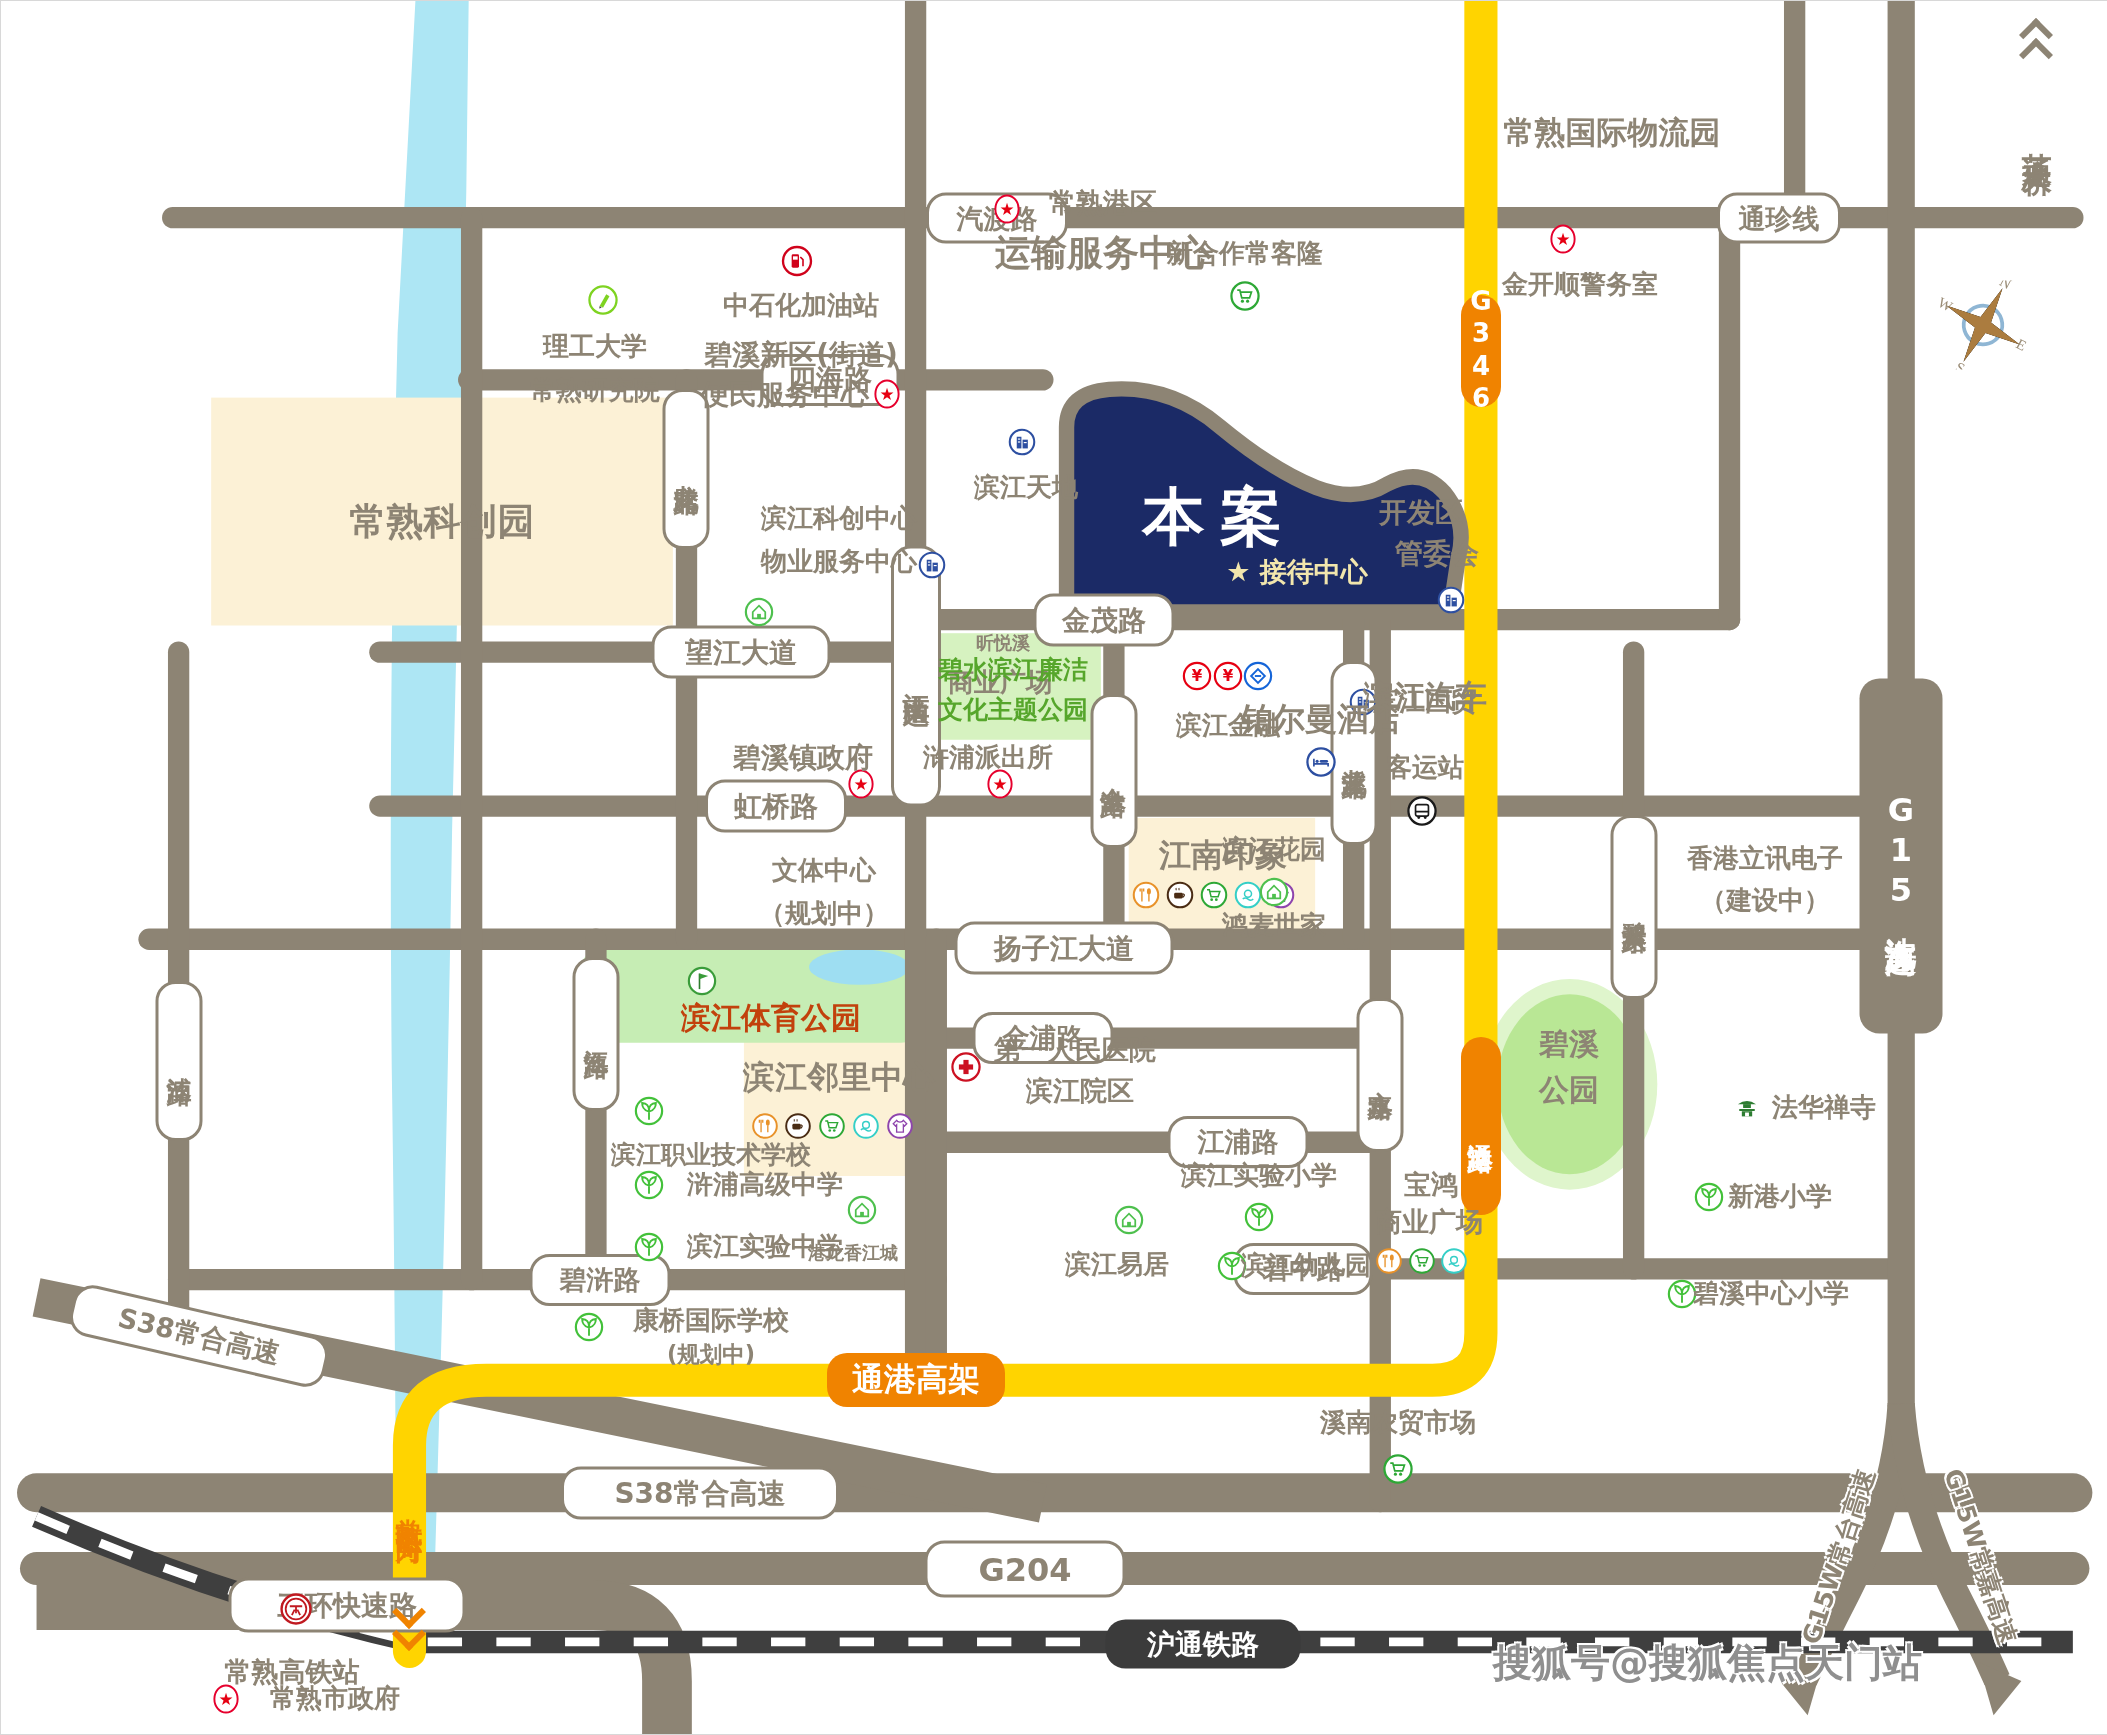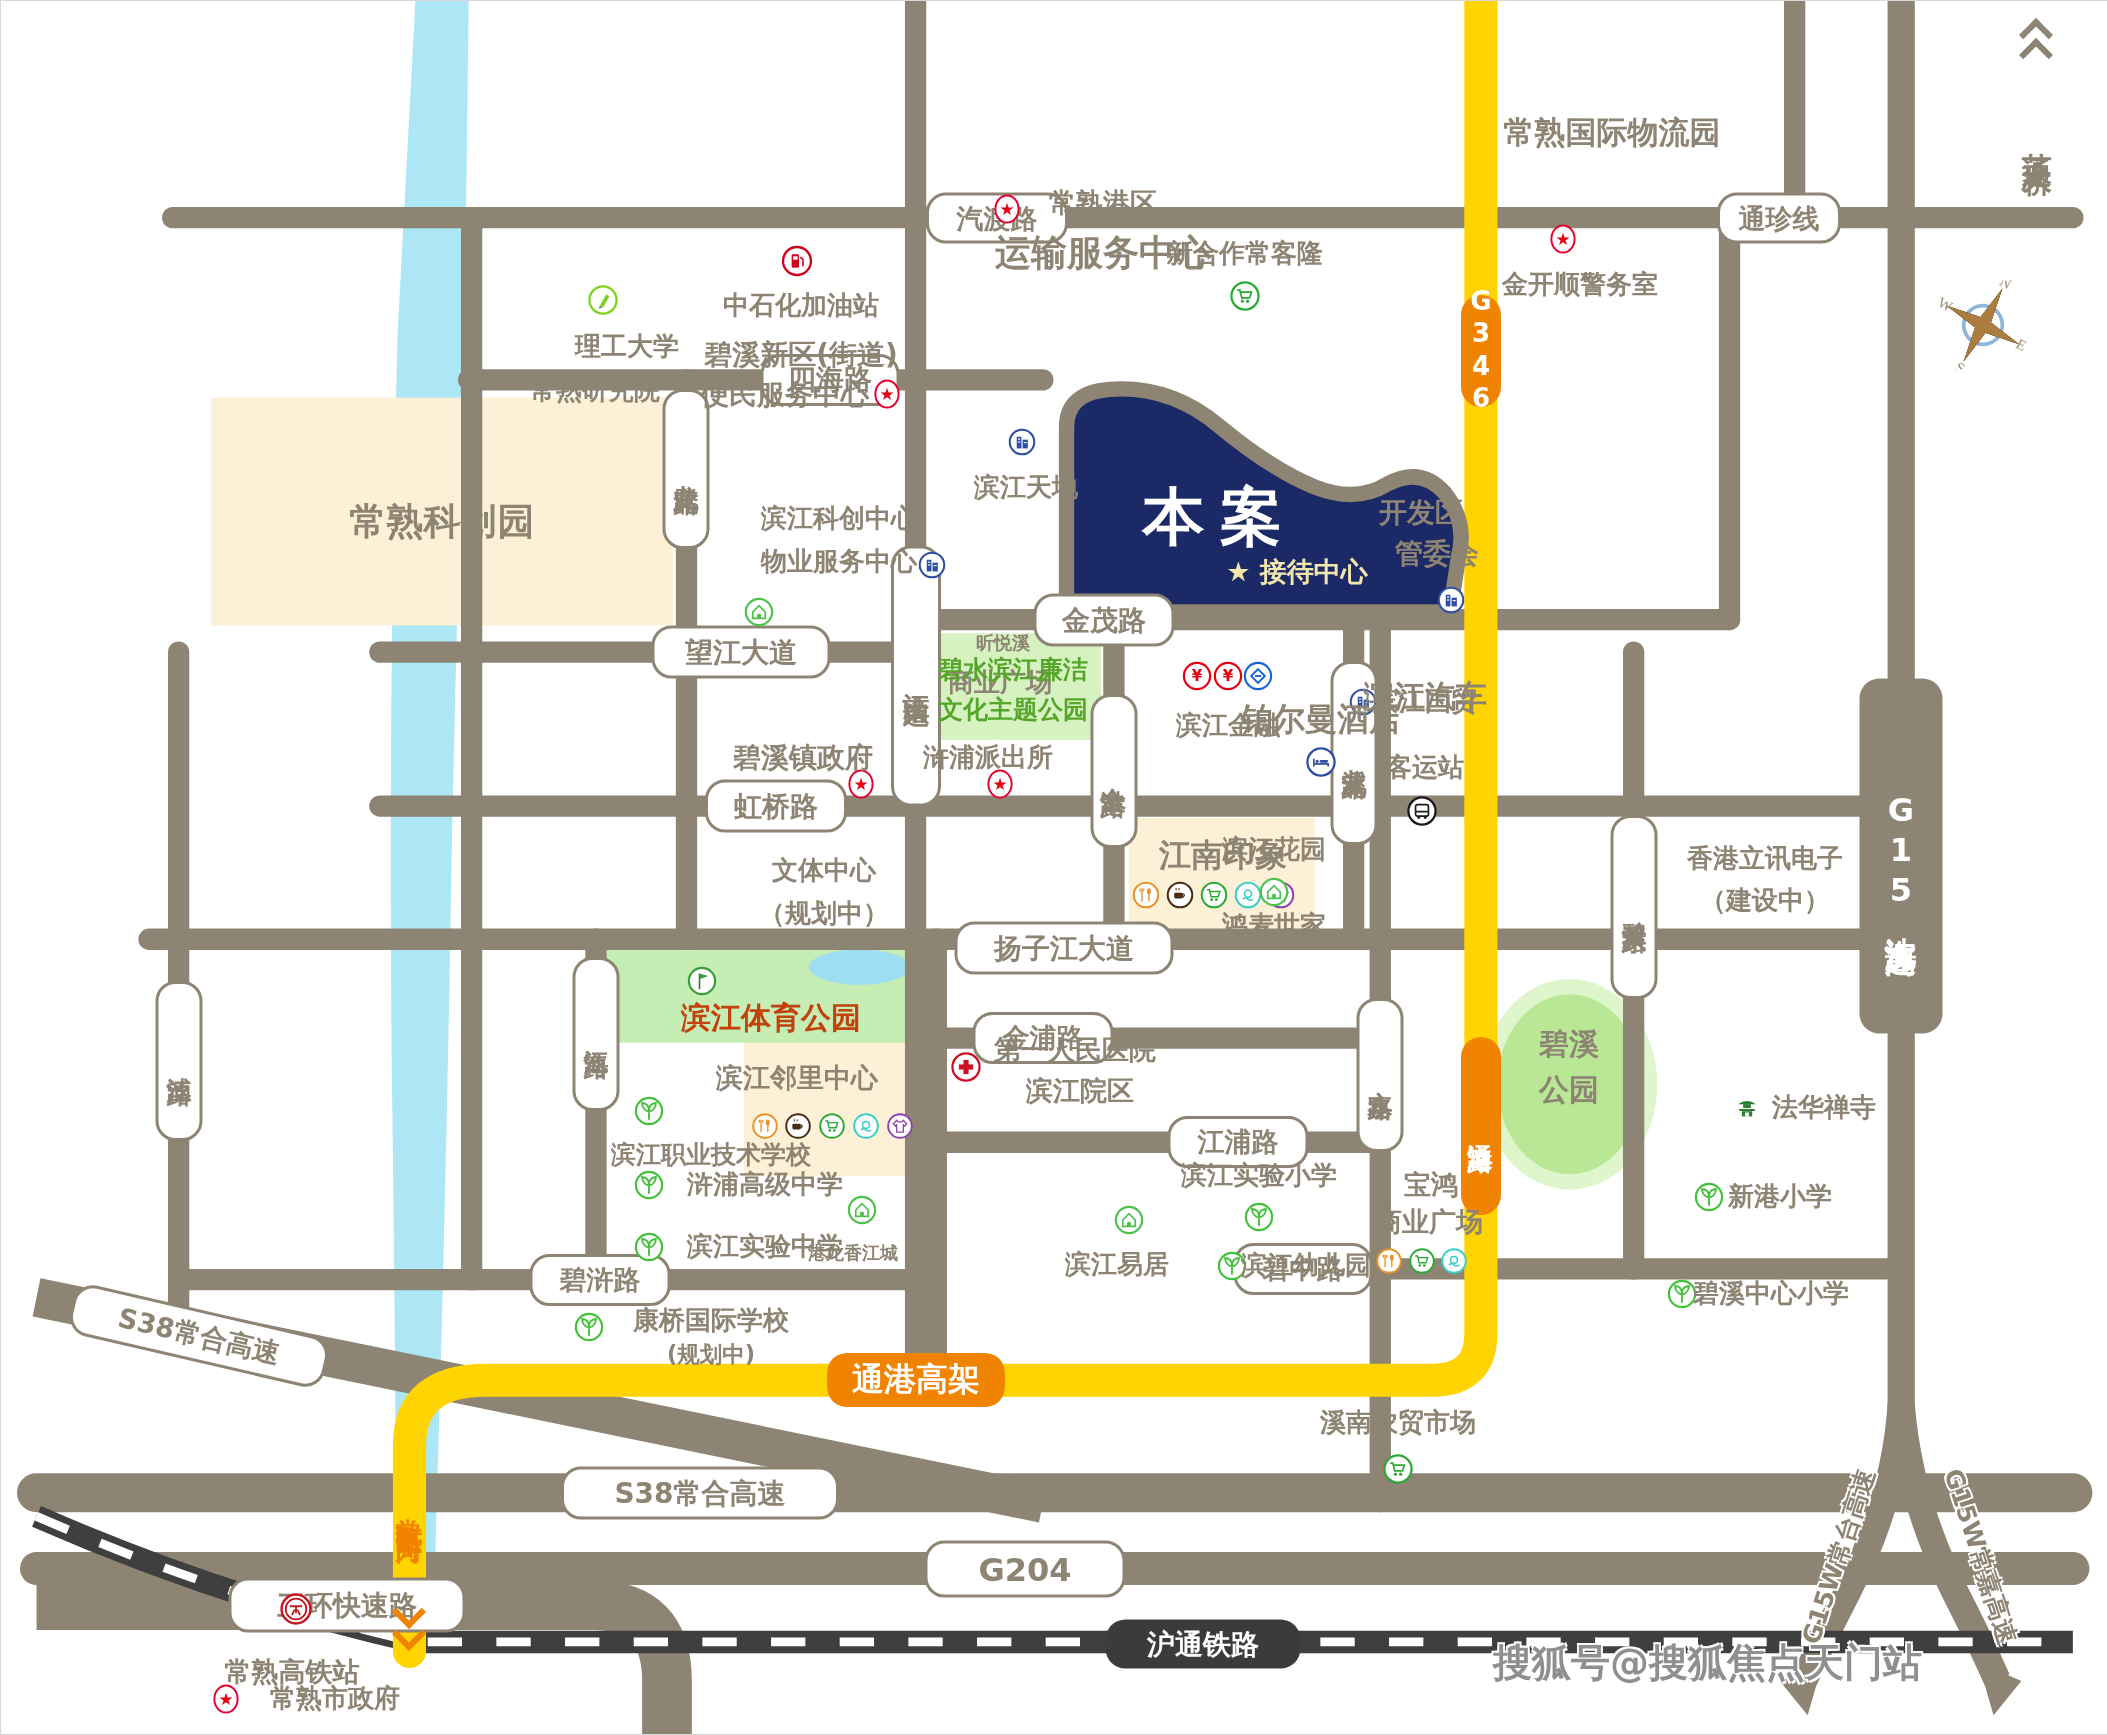--- a/index.html
+++ b/index.html
@@ -147,21 +147,21 @@
     <div class="badge dark" style="left: 1202px; top: 1643px; width: 195px; height: 49px; font-size: 28px;">沪通铁路</div>
     <div class="badge fill vert" style="left: 1900px; top: 855px; width: 83px; height: 355px; font-size: 32px;">G15沈海高速</div>
     <div class="badge orange vert" style="left: 1480px; top: 350px; width: 40px; height: 112px; font-size: 26px;">G346</div>
     <div class="badge orange vert" style="left: 1480px; top: 1125px; width: 40px; height: 178px; font-size: 26px;">通港路</div>
     <div class="badge orange" style="left: 915px; top: 1379px; width: 178px; height: 54px; font-size: 32px;">通港高架</div>
     <div class="txt" style="left: 1102px; top: 202px; font-size: 27px; font-weight: 600; color: rgb(141, 132, 116); z-index: 55;">常熟港区</div>
     <div class="txt" style="left: 1102px; top: 252px; font-size: 36px; font-weight: 600; color: rgb(141, 132, 116); z-index: 55;">运输服务中心</div>
     <div class="txt" style="left: 1244px; top: 253px; font-size: 26px; font-weight: 600; color: rgb(141, 132, 116); z-index: 55;">新合作常客隆</div>
     <div class="txt" style="left: 1611px; top: 131px; font-size: 31px; font-weight: 800; color: rgb(141, 132, 116); z-index: 55;">常熟国际物流园</div>
     <div class="txt" style="left: 1579px; top: 284px; font-size: 26px; font-weight: 600; color: rgb(141, 132, 116); z-index: 55;">金开顺警务室</div>
-    <div class="txt" style="left: 594px; top: 346px; font-size: 26px; font-weight: 600; color: rgb(141, 132, 116); z-index: 55; margin-left: 32px;">理工大学</div>
+    <div class="txt" style="left: 594px; top: 346px; font-size: 26px; font-weight: 600; color: rgb(141, 132, 116); z-index: 55;">理工大学</div>
     <div class="txt" style="left: 594px; top: 390px; font-size: 26px; font-weight: 600; color: rgb(141, 132, 116); z-index: 55;">常熟研究院</div>
     <div class="txt" style="left: 800px; top: 305px; font-size: 26px; font-weight: 600; color: rgb(141, 132, 116); z-index: 55;">中石化加油站</div>
     <div class="txt" style="left: 800px; top: 354px; font-size: 28px; font-weight: 800; color: rgb(141, 132, 116); z-index: 55;">碧溪新区(街道)</div>
     <div class="txt" style="left: 784px; top: 394px; font-size: 28px; font-weight: 800; color: rgb(141, 132, 116); z-index: 55;">便民服务中心</div>
     <div class="txt" style="left: 441px; top: 521px; font-size: 37px; font-weight: 800; color: rgb(141, 132, 116); z-index: 55;">常熟科创园</div>
     <div class="txt" style="left: 838px; top: 518px; font-size: 26px; font-weight: 600; color: rgb(141, 132, 116); z-index: 55;">滨江科创中心</div>
     <div class="txt" style="left: 838px; top: 561px; font-size: 26px; font-weight: 600; color: rgb(141, 132, 116); z-index: 55;">物业服务中心</div>
     <div class="txt" style="left: 1025px; top: 487px; font-size: 26px; font-weight: 600; color: rgb(141, 132, 116); z-index: 55;">滨江天地</div>
     <div class="txt" style="left: 1384px; top: 512px; font-size: 28px; font-weight: 800; color: rgb(141, 132, 116); z-index: 55; margin-left: 36px;">开发区</div>
     <div class="txt" style="left: 1436px; top: 553px; font-size: 28px; font-weight: 800; color: rgb(141, 132, 116); z-index: 55;">管委会</div>
@@ -176,21 +176,21 @@
     <div class="txt" style="left: 823px; top: 870px; font-size: 26px; font-weight: 600; color: rgb(141, 132, 116); z-index: 55;">文体中心</div>
     <div class="txt" style="left: 823px; top: 913px; font-size: 26px; font-weight: 600; color: rgb(141, 132, 116); z-index: 55;">（规划中）</div>
     <div class="txt" style="left: 1222px; top: 855px; font-size: 32px; font-weight: 800; color: rgb(141, 132, 116); z-index: 55;">江南印象</div>
     <div class="txt" style="left: 1320px; top: 719px; font-size: 32px; font-weight: 600; color: rgb(141, 132, 116); z-index: 55;">铂尔曼酒店</div>
     <div class="txt" style="left: 1424px; top: 695px; font-size: 31px; font-weight: 600; color: rgb(141, 132, 116); z-index: 55;">滨江汽车</div>
     <div class="txt" style="left: 1424px; top: 767px; font-size: 26px; font-weight: 600; color: rgb(141, 132, 116); z-index: 55;">客运站</div>
     <div class="txt" style="left: 1273px; top: 849px; font-size: 26px; font-weight: 600; color: rgb(141, 132, 116); z-index: 55;">滨江花园</div>
     <div class="txt" style="left: 1273px; top: 925px; font-size: 26px; font-weight: 600; color: rgb(141, 132, 116); z-index: 55;">鸿麦世家</div>
     <div class="txt" style="left: 770px; top: 1017px; font-size: 30px; font-weight: 800; color: #c2410c; z-index: 55;">滨江体育公园</div>
     <div class="txt" style="left: 710px; top: 1154px; font-size: 25px; font-weight: 600; color: rgb(141, 132, 116); z-index: 55;">滨江职业技术学校</div>
-    <div class="txt" style="left: 796px; top: 1077px; font-size: 27px; font-weight: 800; color: rgb(141, 132, 116); z-index: 55;">滨江邻里中心</div>
+    <div class="txt" style="left: 838px; top: 1077px; font-size: 32px; font-weight: 800; color: rgb(141, 132, 116); z-index: 55;">滨江邻里中心</div>
     <div class="txt" style="left: 1074px; top: 1049px; font-size: 27px; font-weight: 800; color: rgb(141, 132, 116); z-index: 55;">第一人民医院</div>
     <div class="txt" style="left: 1079px; top: 1090px; font-size: 27px; font-weight: 800; color: rgb(141, 132, 116); z-index: 55;">滨江院区</div>
     <div class="txt" style="left: 764px; top: 1184px; font-size: 26px; font-weight: 600; color: rgb(141, 132, 116); z-index: 55;">浒浦高级中学</div>
     <div class="txt" style="left: 764px; top: 1246px; font-size: 26px; font-weight: 600; color: rgb(141, 132, 116); z-index: 55;">滨江实验中学</div>
     <div class="txt" style="left: 852px; top: 1252px; font-size: 18px; font-weight: 600; color: rgb(141, 132, 116); z-index: 55;">港龙香江城</div>
     <div class="txt" style="left: 1116px; top: 1264px; font-size: 26px; font-weight: 600; color: rgb(141, 132, 116); z-index: 55;">滨江易居</div>
     <div class="txt" style="left: 1258px; top: 1175px; font-size: 26px; font-weight: 600; color: rgb(141, 132, 116); z-index: 55;">滨江实验小学</div>
     <div class="txt" style="left: 1305px; top: 1265px; font-size: 26px; font-weight: 600; color: rgb(141, 132, 116); z-index: 55;">滨江幼儿园</div>
     <div class="txt" style="left: 1430px; top: 1184px; font-size: 27px; font-weight: 800; color: rgb(141, 132, 116); z-index: 55;">宝鸿</div>
     <div class="txt" style="left: 1428px; top: 1221px; font-size: 27px; font-weight: 800; color: rgb(141, 132, 116); z-index: 55;">商业广场</div>

